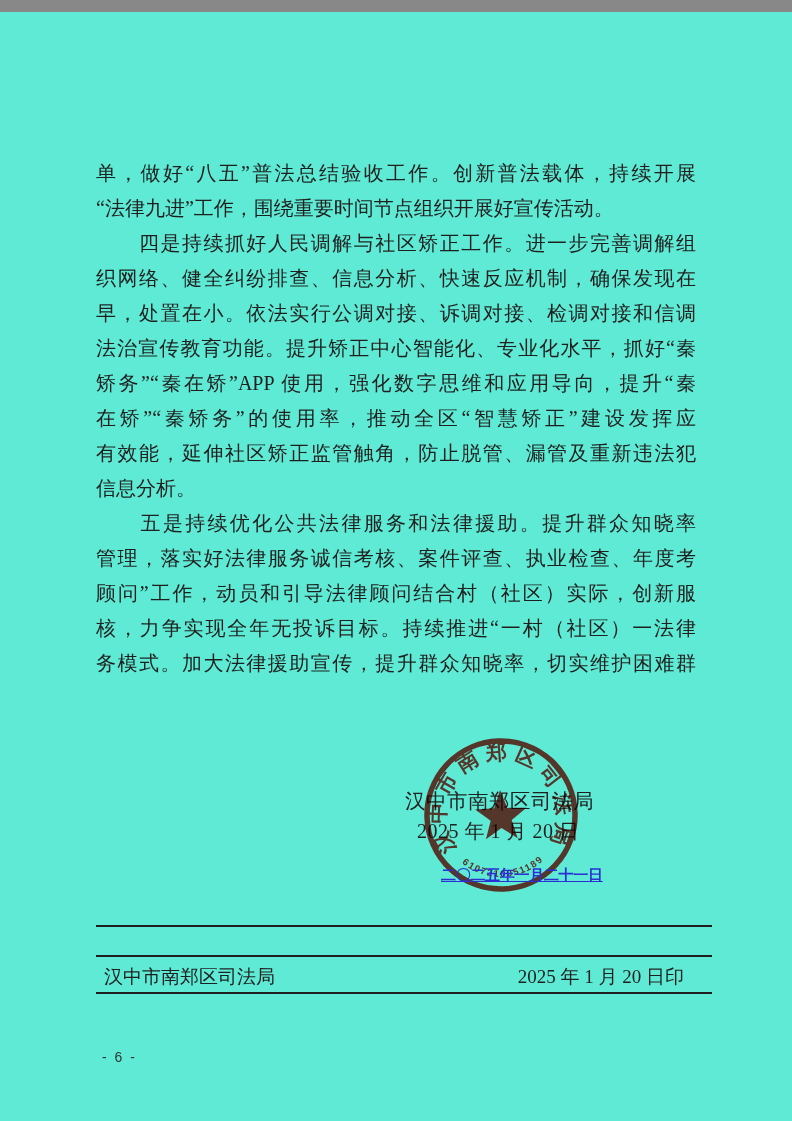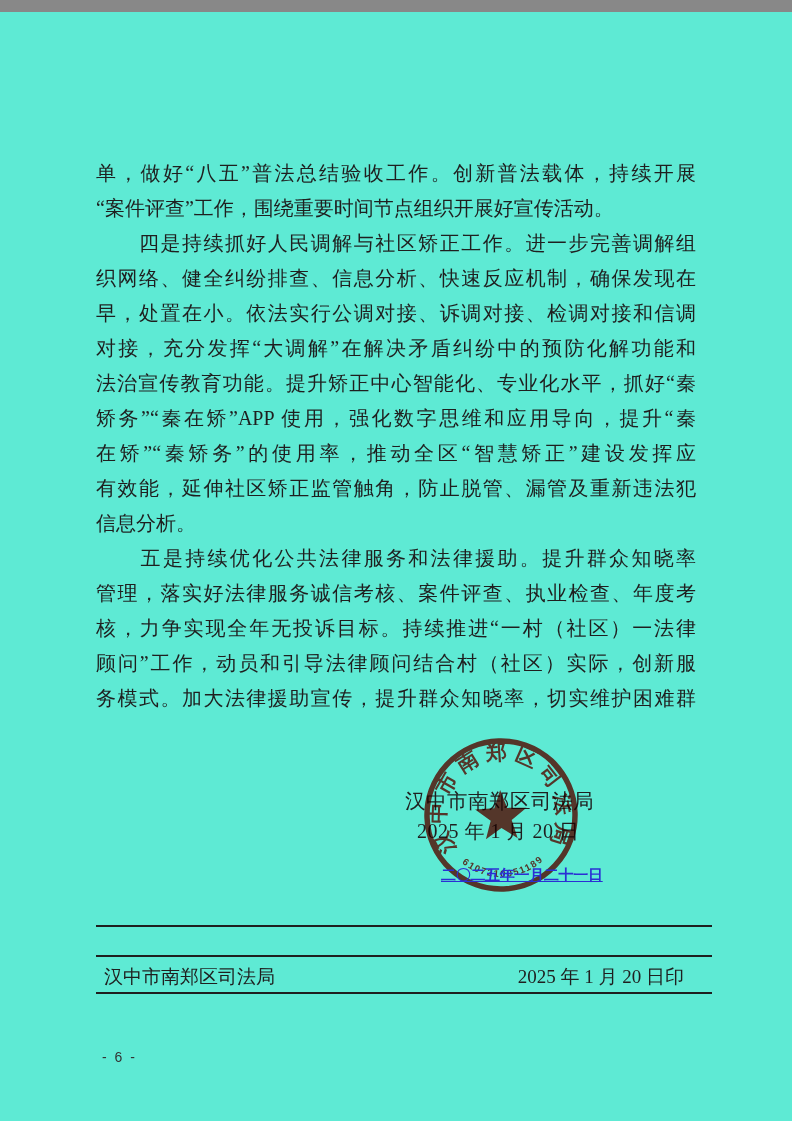--- a/index.html
+++ b/index.html
@@ -49,34 +49,33 @@
     font-family:"Liberation Sans","DejaVu Sans",sans-serif;
   }
 </style>
 </head>
 <body>
 
 <div class="page">
 
   <div class="body-text">
       <div class="line">单，做好“八五”普法总结验收工作。创新普法载体，持续开展</div>
-      <div class="line last">“案件评查”工作，围绕重要时间节点组织开展好宣传活动。</div>
+      <div class="line last">“法律九进”工作，围绕重要时间节点组织开展好宣传活动。</div>
       <div class="line">　　四是持续抓好人民调解与社区矫正工作。进一步完善调解组</div>
       <div class="line">织网络、健全纠纷排查、信息分析、快速反应机制，确保发现在</div>
       <div class="line">早，处置在小。依法实行公调对接、诉调对接、检调对接和信调</div>
-      <div class="line">对接，充分发挥“大调解”在解决矛盾纠纷中的预防化解功能和</div>
       <div class="line">法治宣传教育功能。提升矫正中心智能化、专业化水平，抓好“秦</div>
       <div class="line">矫务”“秦在矫”APP 使用，强化数字思维和应用导向，提升“秦</div>
       <div class="line">在矫”“秦矫务”的使用率，推动全区“智慧矫正”建设发挥应</div>
       <div class="line">有效能，延伸社区矫正监管触角，防止脱管、漏管及重新违法犯</div>
       <div class="line last">信息分析。</div>
       <div class="line">　　五是持续优化公共法律服务和法律援助。提升群众知晓率</div>
       <div class="line">管理，落实好法律服务诚信考核、案件评查、执业检查、年度考</div>
+      <div class="line">顾问”工作，动员和引导法律顾问结合村（社区）实际，创新服</div>
       <div class="line">核，力争实现全年无投诉目标。持续推进“一村（社区）一法律</div>
-      <div class="line">顾问”工作，动员和引导法律顾问结合村（社区）实际，创新服</div>
       <div class="line">务模式。加大法律援助宣传，提升群众知晓率，切实维护困难群</div>
     </div>
 
   <div class="sig-org">汉中市南郑区司法局</div>
   <div class="sig-date">2025 年 1 月 20 日</div>
 
   <svg class="seal" viewBox="0 0 162 162" xmlns="http://www.w3.org/2000/svg">
     <circle cx="81" cy="81" r="74" fill="none" stroke="#e1251b" stroke-width="5.5"></circle>
     <polygon fill="#e1251b" points="81,56 87.5,74.1 106.7,74.7 91.5,86.4 96.9,104.8 81,94 65.1,104.8 70.5,86.4 55.3,74.7 74.5,74.1"></polygon>
     <defs>

